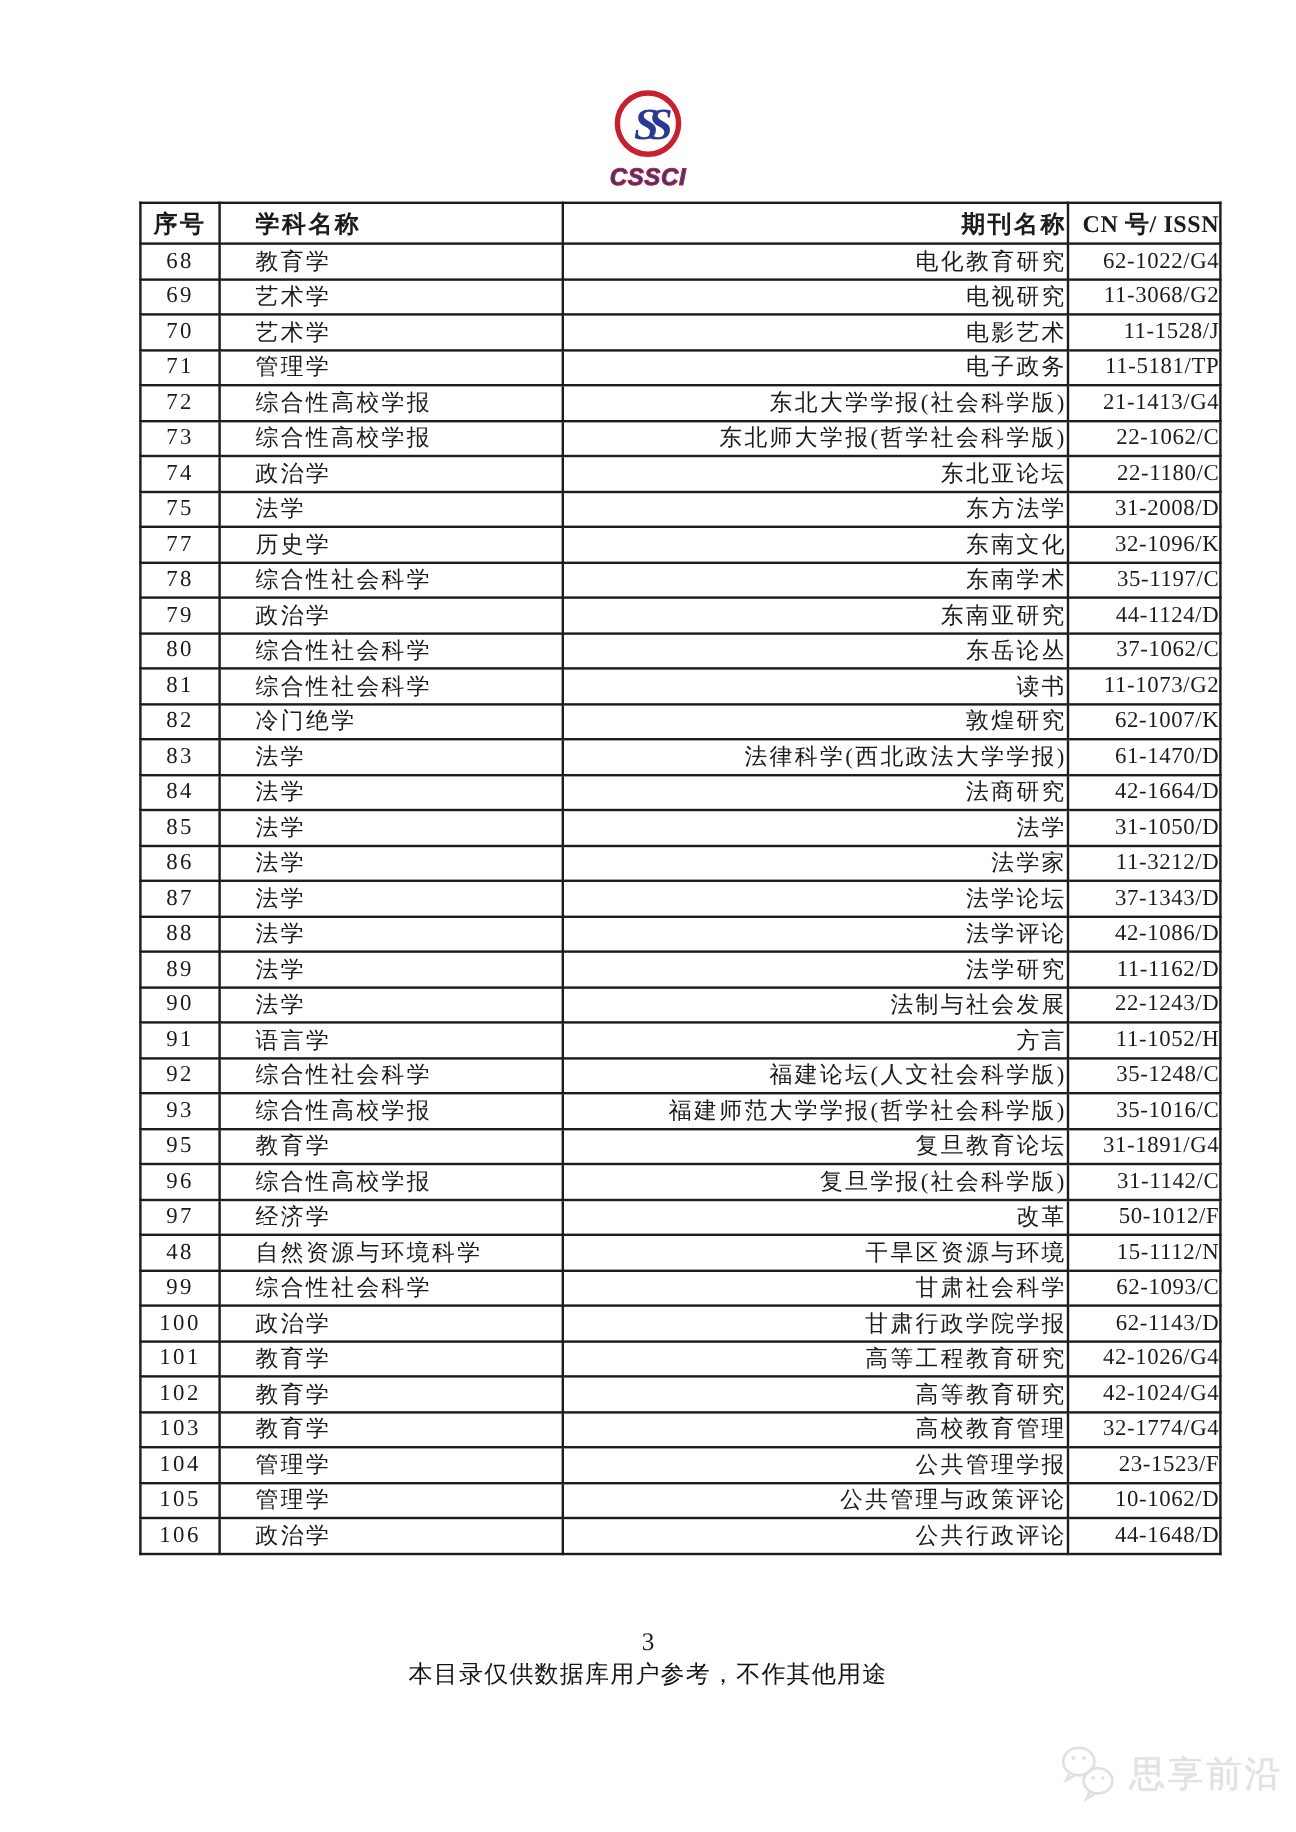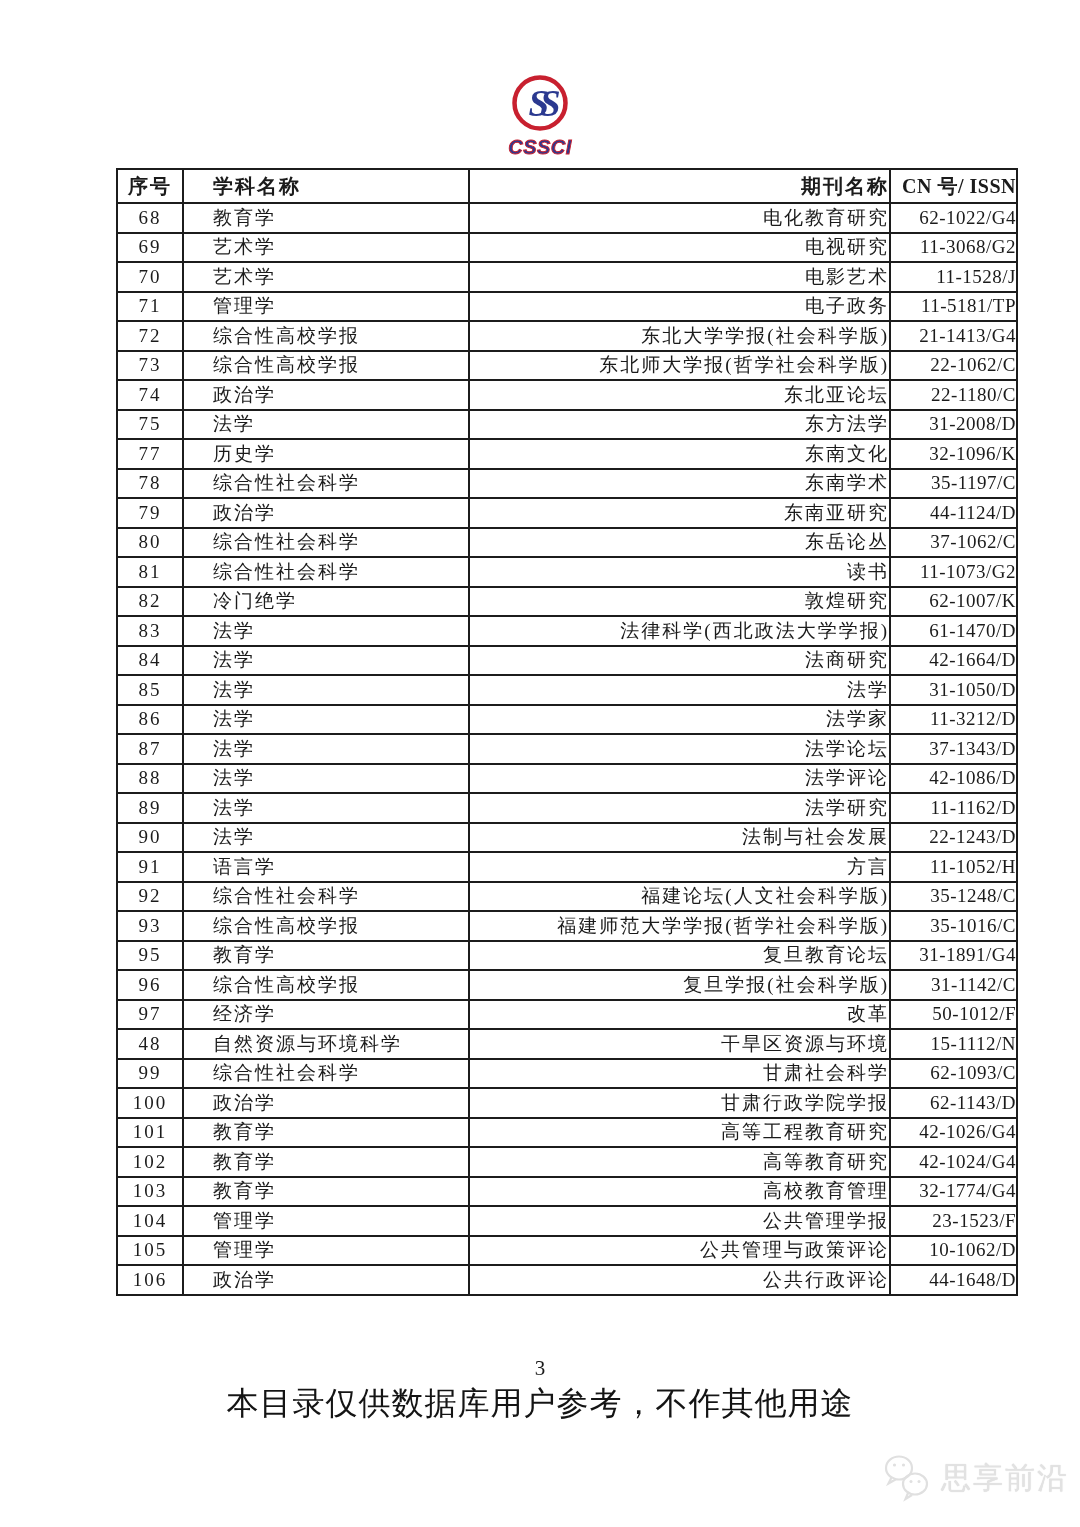--- a/index.html
+++ b/index.html
@@ -31,21 +31,21 @@
   .journal-table .col2{text-align:right;}
   .journal-table .col3{text-align:right;padding-left:8px;letter-spacing:0.5px;}
   
   .page-number{
     position:absolute;top:1356px;left:0;right:0;text-align:center;
     font-size:21px;color:#1b1b1b;
   }
   .notice{
     position:absolute;top:1382px;left:0;right:0;text-align:center;
     font-family:"Liberation Sans","DejaVu Sans",sans-serif;
-    font-size:32px;color:#141414;letter-spacing:1px;
+    font-size:20px;color:#141414;letter-spacing:1px;
   }
   
   .watermark{
     position:absolute;top:1452px;left:882px;height:52px;
     display:flex;align-items:center;gap:7px;
   }
   .watermark .wm-label{
     font-family:"Liberation Sans","DejaVu Sans",sans-serif;
     font-size:30px;color:#e2e2e2;letter-spacing:2px;
     text-shadow:0 0 1px #d6d6d6;

